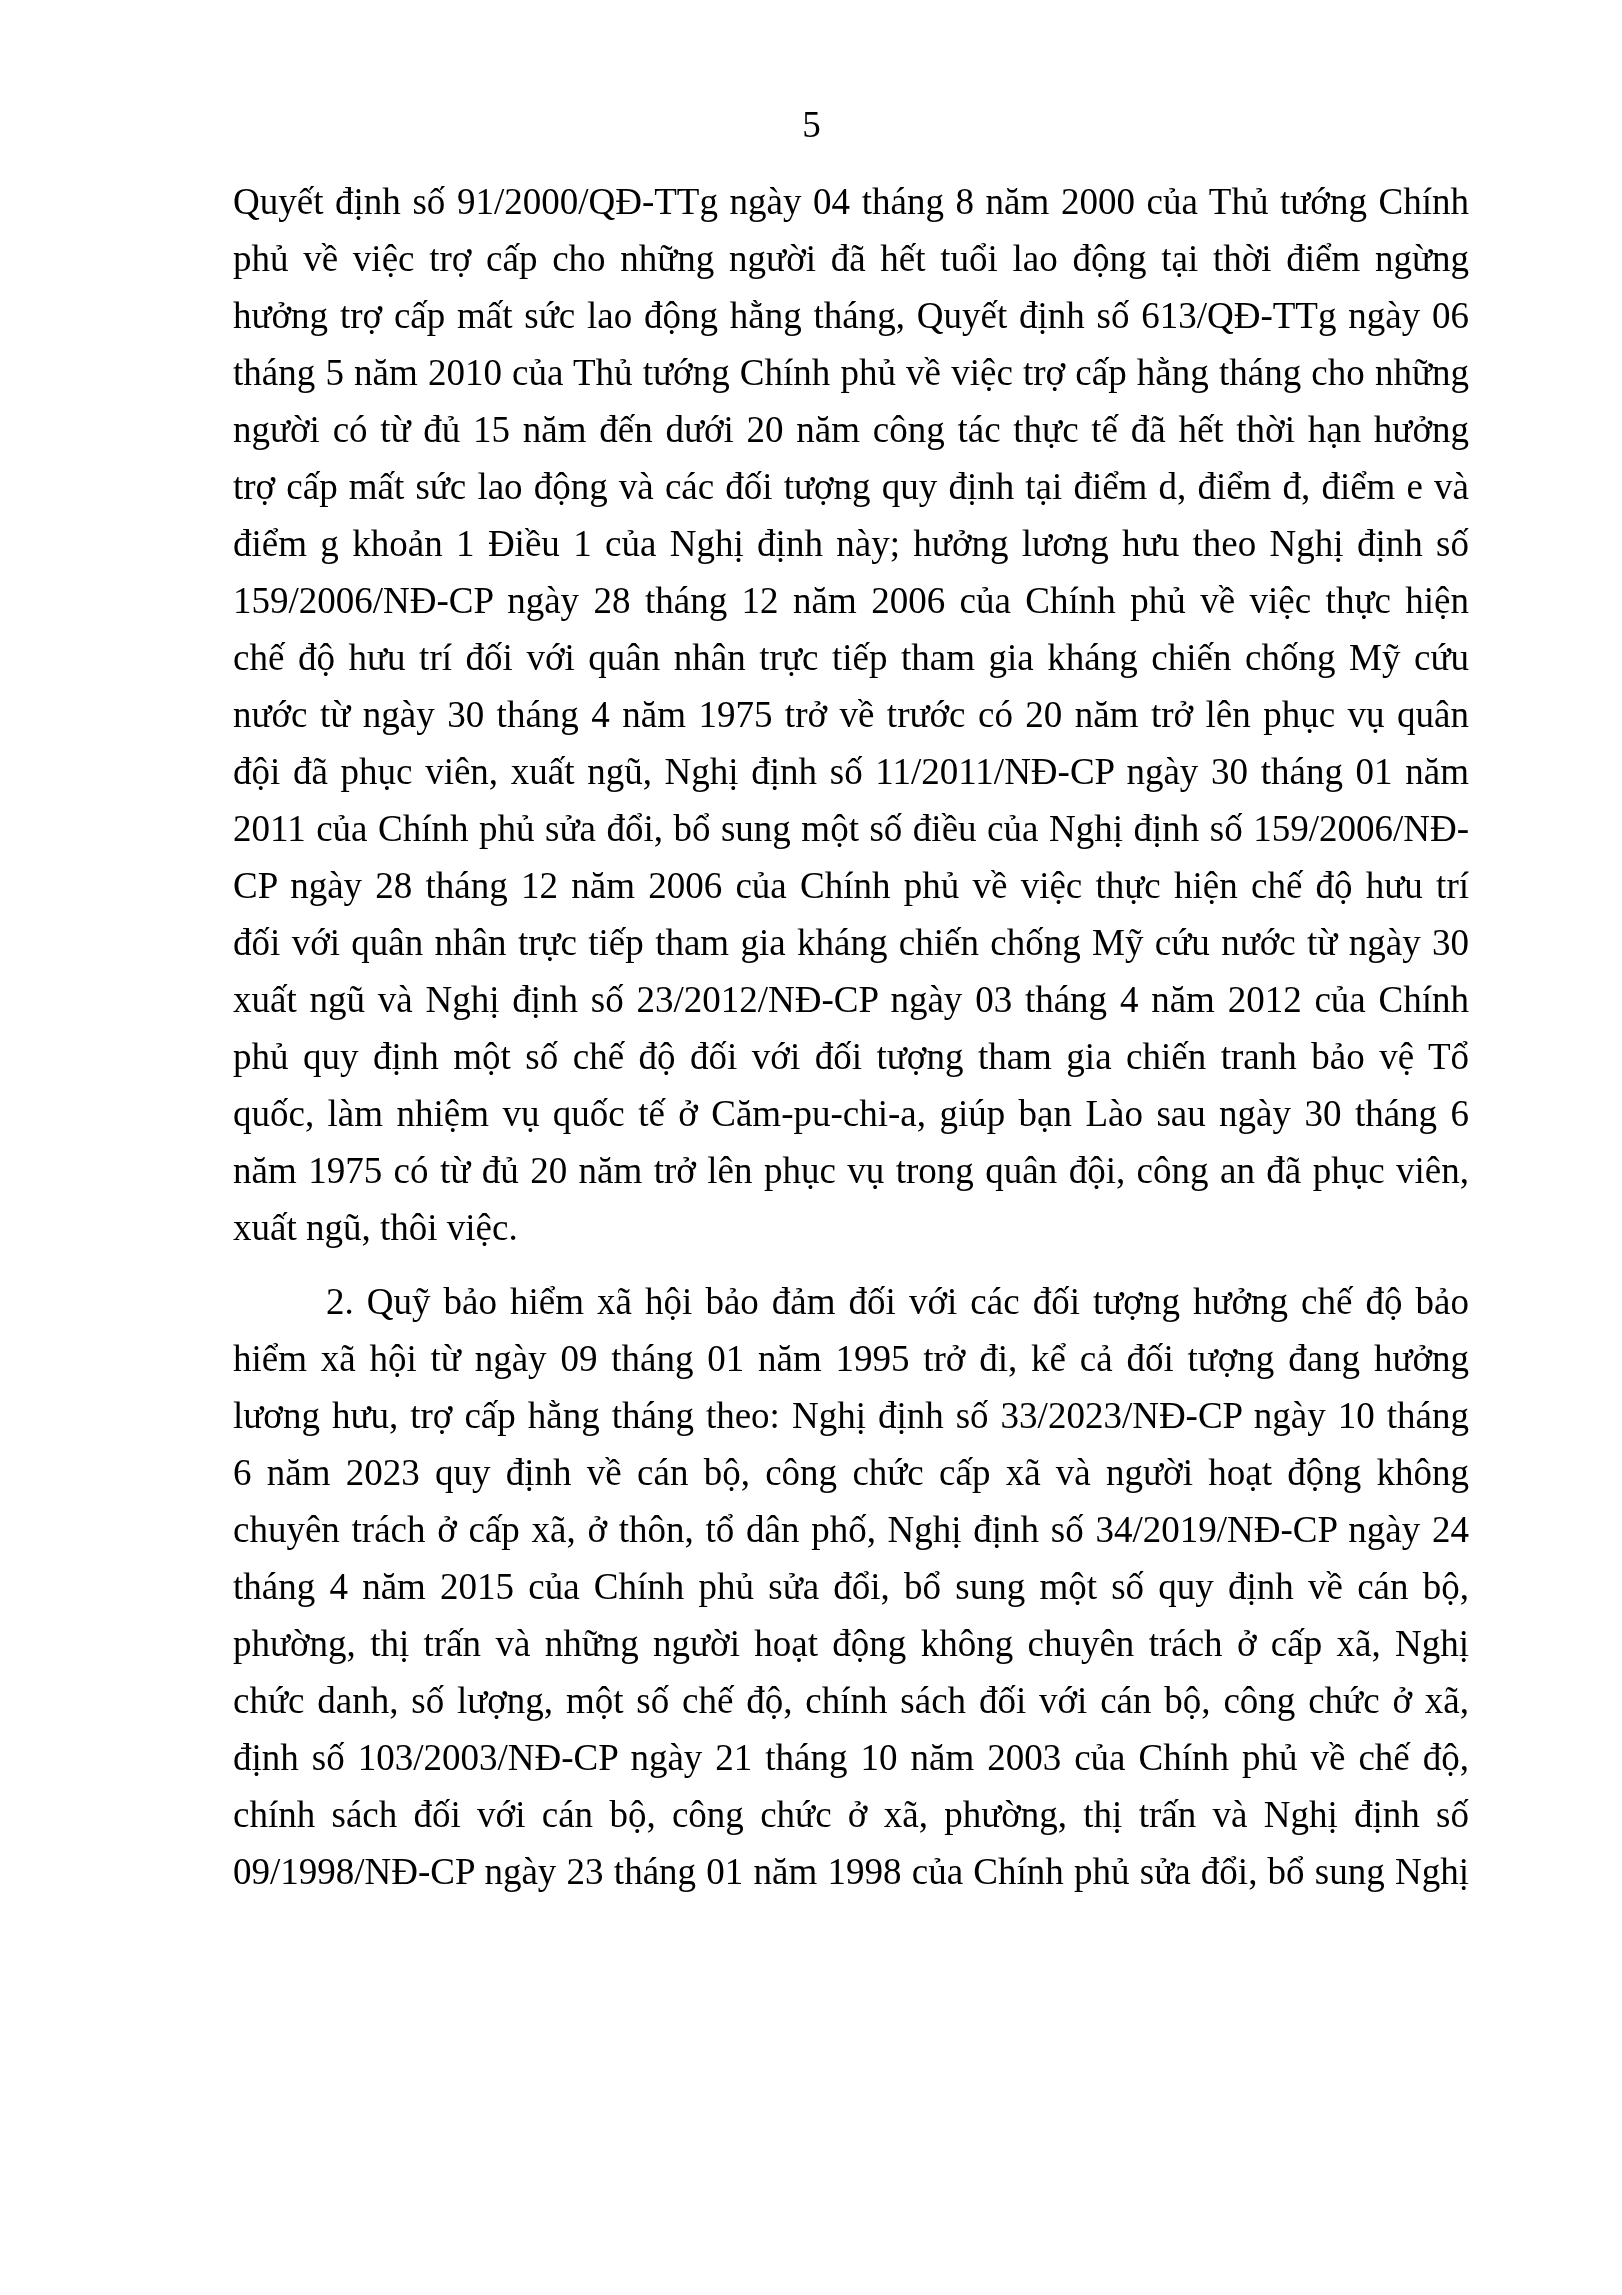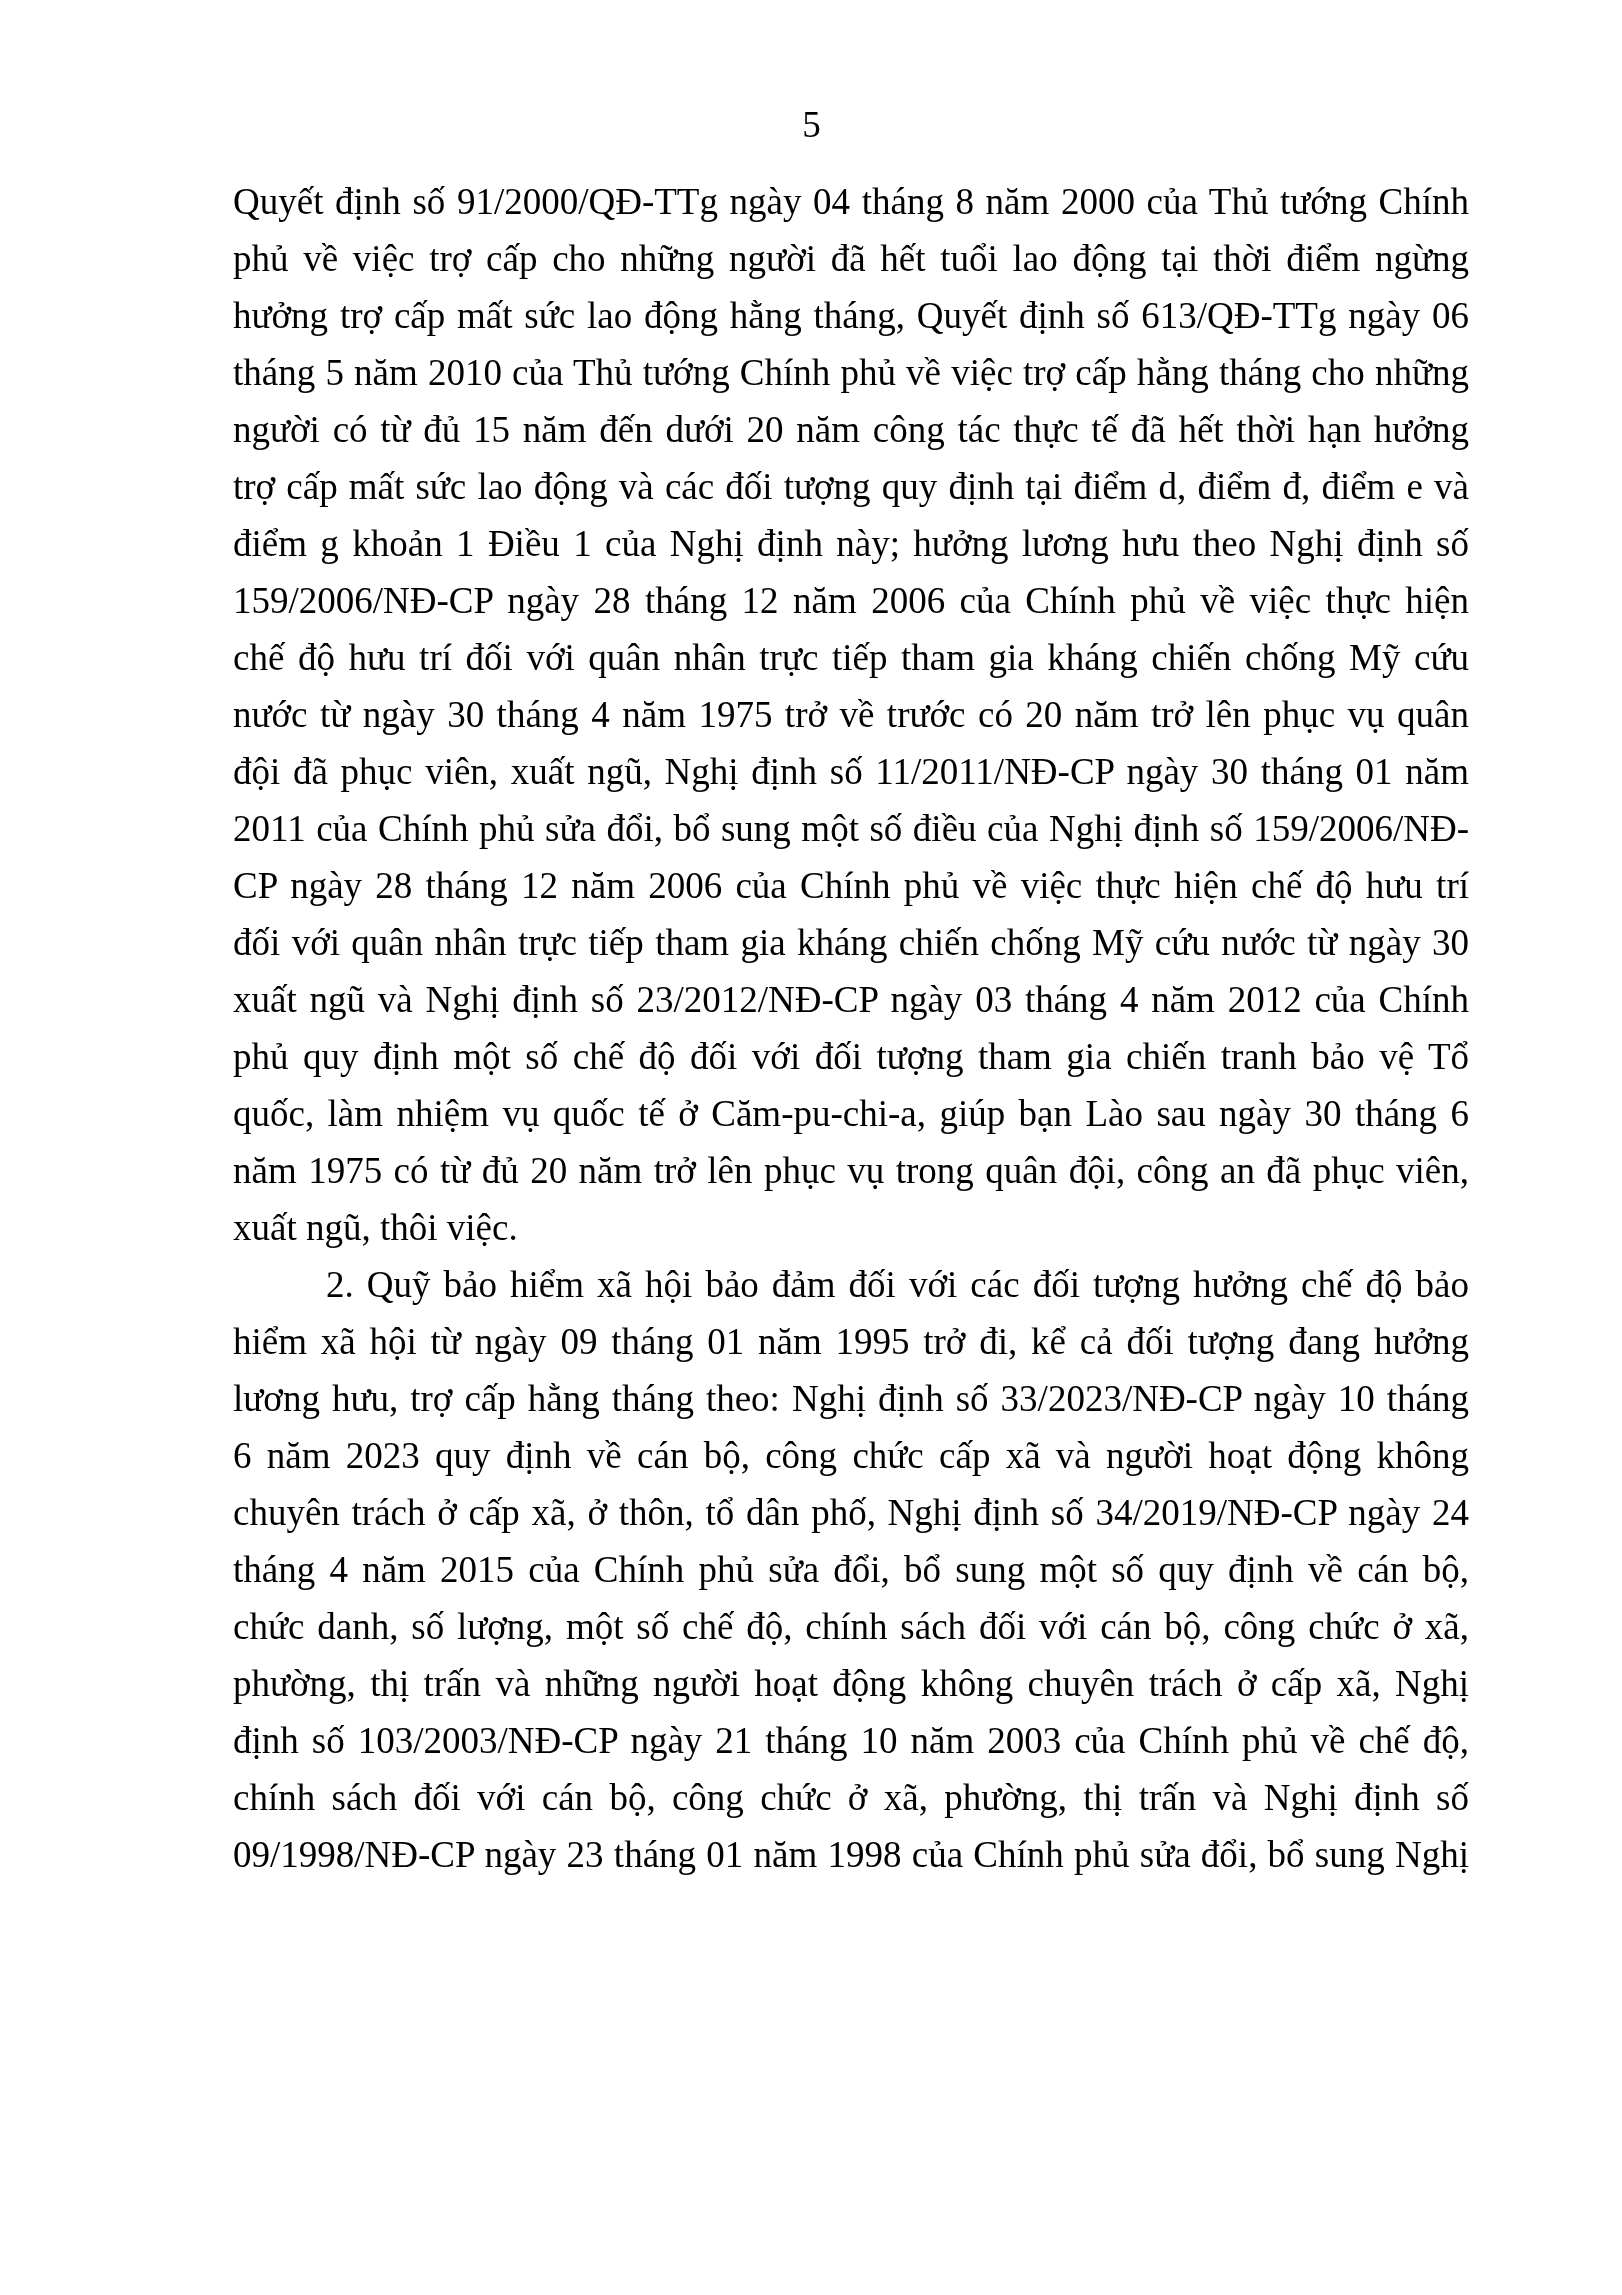--- a/index.html
+++ b/index.html
@@ -24,20 +24,21 @@
   }
   .doc-body {
     margin-top: 19.5px;
     margin-left: 233px;
     width: 1236px;
   }
   .paragraph {
     margin: 0;
   }
   .paragraph.second {
+    margin-top: 17px;
   }
   .line {
     line-height: 57px;
     height: 57px;
     text-align: justify;
     text-align-last: justify;
     white-space: normal;
   }
   .line.para-end {
     text-align-last: left;
@@ -77,22 +78,22 @@
       <div class="line para-end">xuất ngũ, thôi việc.</div>
     </div>
 
     <div class="paragraph second">
       <div class="line first-indent">2. Quỹ bảo hiểm xã hội bảo đảm đối với các đối tượng hưởng chế độ bảo</div>
       <div class="line">hiểm xã hội từ ngày 09 tháng 01 năm 1995 trở đi, kể cả đối tượng đang hưởng</div>
       <div class="line">lương hưu, trợ cấp hằng tháng theo: Nghị định số 33/2023/NĐ-CP ngày 10 tháng</div>
       <div class="line">6 năm 2023 quy định về cán bộ, công chức cấp xã và người hoạt động không</div>
       <div class="line">chuyên trách ở cấp xã, ở thôn, tổ dân phố, Nghị định số 34/2019/NĐ-CP ngày 24</div>
       <div class="line">tháng 4 năm 2015 của Chính phủ sửa đổi, bổ sung một số quy định về cán bộ,</div>
+      <div class="line">phường, thị trấn và những người hoạt động không chuyên trách ở cấp xã, Nghị</div>
       <div class="line">chức danh, số lượng, một số chế độ, chính sách đối với cán bộ, công chức ở xã,</div>
-      <div class="line">phường, thị trấn và những người hoạt động không chuyên trách ở cấp xã, Nghị</div>
       <div class="line">định số 103/2003/NĐ-CP ngày 21 tháng 10 năm 2003 của Chính phủ về chế độ,</div>
       <div class="line">chính sách đối với cán bộ, công chức ở xã, phường, thị trấn và Nghị định số</div>
       <div class="line">09/1998/NĐ-CP ngày 23 tháng 01 năm 1998 của Chính phủ sửa đổi, bổ sung Nghị</div>
     </div>
 
   </div>
 </div>
 
 
 </body></html>

